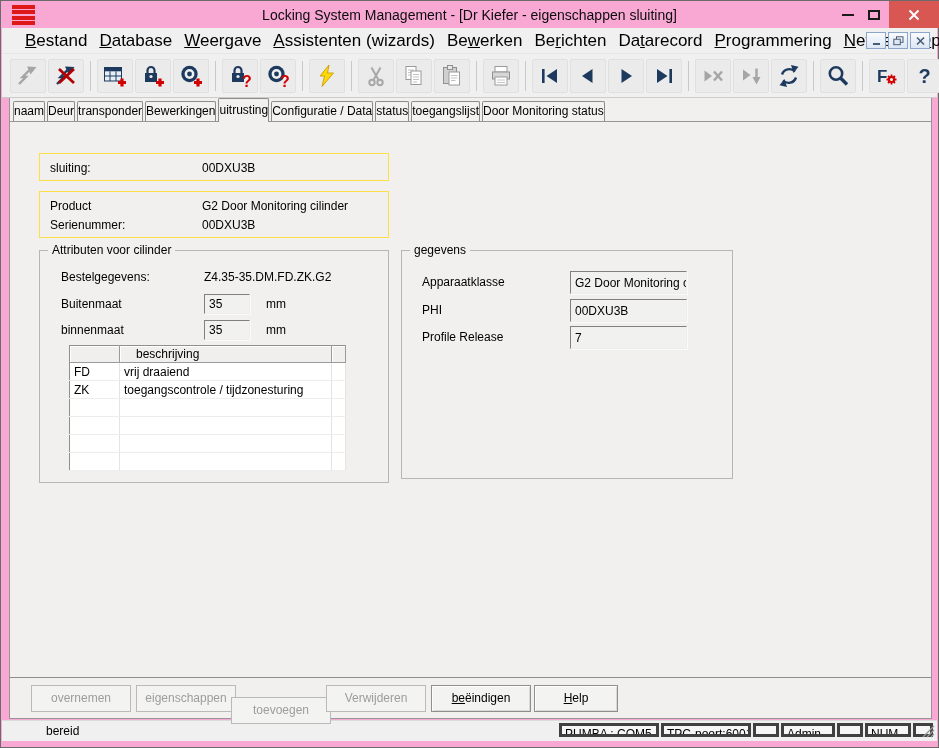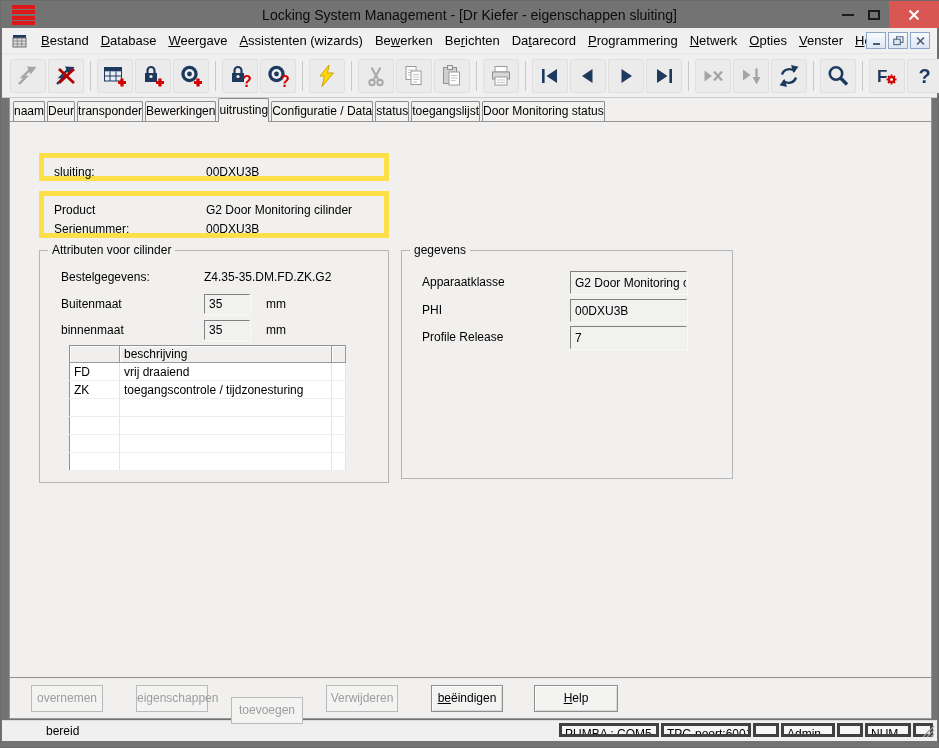--- a/index.html
+++ b/index.html
@@ -1,69 +1,69 @@
 <!DOCTYPE html>
 <html><head>
 <meta charset="utf-8">
 <style>
   * { box-sizing: border-box; }
   body {
     margin: 0; width: 939px; height: 748px; overflow: hidden;
     background: #9b9b9b; color: #000;
     font-family: "Liberation Sans", sans-serif; font-size: 12px;
   }
-  #window { position: relative; width: 939px; height: 748px; background: #737373; border: 1px solid #6b6b6b; }
+  #window { position: relative; width: 939px; height: 748px; background: #f9a8d4; border: 1px solid #6b6b6b; }
 
   
   .titlebar { position: absolute; left: 0; top: 0; width: 100%; height: 27px; }
   .logo { position: absolute; left: 11px; top: 4px; width: 23px; height: 20px; display: flex; flex-direction: column; gap: 1.5px; }
   .logo div { flex: 1; background: #de1717; }
   .title-text { position: absolute; left: 0; right: 0; top: 6px; text-align: center; font-size: 14px; color: #0c0c0c; }
   .cap-btn { position: absolute; top: 0; height: 27px; display: flex; align-items: center; justify-content: center; cursor: default; }
   #btn-min { left: 834px; width: 26px; }
   #btn-min div { width: 12px; height: 2px; background: #1a1a1a; }
   #btn-max { left: 860px; width: 26px; }
   #btn-max div { width: 12px; height: 10px; border: 2px solid #1a1a1a; background: transparent; }
   #btn-close { left: 888px; width: 50px; background: #d95752; }
 
   
-  .menubar { position: absolute; left: 1px; right: 1px; top: 27px; height: 26px; background: #f0f0f0; border-bottom: 1px solid #e6e6e6; display: flex; align-items: center; font-size: 13px; }
+  .menubar { position: absolute; left: 1px; right: 1px; top: 27px; height: 26px; background: #f0f0f0; border-bottom: 1px solid #e6e6e6; display: flex; align-items: center; font-size: 17px; }
   .doc-icon { margin: 0 7px 0 10px; }
   .mi { padding: 0 6px; white-space: nowrap; cursor: default; }
   .mi u { text-decoration: underline; }
   .mdi-btns { position: absolute; right: 7px; top: 4px; display: flex; gap: 2px; }
   .mdi-btn { width: 20px; height: 17px; background: linear-gradient(#f9fbfe, #dde7f5); border: 1px solid #8ba5cb; display: flex; align-items: center; justify-content: center; }
 
   
   .toolbar { position: absolute; left: 1px; right: 1px; top: 53px; height: 44px; background: #f0f0f0; border-bottom: 1px solid #cccccc; display: flex; align-items: center; padding-left: 8px; gap: 2px; }
   .tbtn { width: 36px; height: 34px; background: #ebebeb; border: 1px solid #e0e0e0; border-radius: 2px; display: flex; align-items: center; justify-content: center; flex: none; }
   .tsep { width: 1px; height: 30px; background: #c8c8c8; margin: 0 4px; flex: none; }
 
   
   .workarea { position: absolute; left: 8px; top: 97px; width: 923px; height: 621px; background: #f1f0ee; border: 1px solid #969696; border-top: none; }
   .tabs { position: absolute; left: 12px; top: 97px; height: 24px; display: flex; align-items: flex-end; z-index: 3; }
   .tab { height: 20px; margin-bottom: 1px; border: 1px solid #8c8c8c; border-bottom: none; border-radius: 2px 2px 0 0; background: #f3f2f0; padding: 0 0; line-height: 19px; margin-right: 2px; white-space: nowrap; cursor: default; }
   .tab.active { height: 24px; margin-bottom: 0; line-height: 22px; background: #f1f0ee; z-index: 4; position: relative; }
   .page-topline { position: absolute; left: 9px; top: 120px; width: 921px; height: 1px; background: #969696; z-index: 2; }
   .page-bottomline { position: absolute; left: 9px; top: 676px; width: 921px; height: 1px; background: #8d8d8d; z-index: 1; }
 
   
-  .ebox { position: absolute; border: 5px solid #fde047; z-index: 2; }
+  .ebox { position: absolute; border: 1px solid #fde047; z-index: 2; }
   .ebox span, .group span.fl { position: absolute; white-space: nowrap; }
   .group { position: absolute; border: 1px solid #b5b5b5; z-index: 2; }
   .legend { position: absolute; top: -8px; left: 8px; background: #f1f0ee; padding: 0 4px; white-space: nowrap; }
   .inp { position: absolute; background: #f1f1f0; border: 1px solid; border-color: #808080 #ededec #ededec #808080; box-shadow: 1px 1px 0 #fafaf9; font-family: "Liberation Sans", sans-serif; font-size: 12px; color: #000; padding: 0 0 0 4px; }
 
   
   .attr-table { position: absolute; border-collapse: collapse; background: #fff; border: 1px solid #8f8f8f; table-layout: fixed; z-index: 2; }
-  .attr-table th { height: 17px; background: #f0efed; border-right: 1px solid #9a9a9a; border-bottom: 1px solid #9a9a9a; box-shadow: inset 1px 1px 0 #ffffff; font-weight: normal; text-align: left; padding: 0 4px; overflow: hidden; }
+  .attr-table th { height: 17px; background: #f0efed; border-right: 1px solid #9a9a9a; border-bottom: 1px solid #9a9a9a; box-shadow: inset 1px 1px 0 #ffffff; font-weight: normal; text-align: left; padding: 0 16px; overflow: hidden; }
   .attr-table td { height: 18px; border-right: 1px solid #e4e4e4; border-bottom: 1px solid #ededed; padding: 0 4px; overflow: hidden; white-space: nowrap; margin-left: 20px; }
 
   
-  .fbtn { position: absolute; top: 684px; height: 27px; width: 72px; background: #f3f3f2; border: 1px solid #8f8f8f; box-shadow: inset 1px 1px 0 #fdfdfd, inset -1px -1px 0 #d9d9d8; text-align: center; line-height: 25px; cursor: default; z-index: 2; }
+  .fbtn { position: absolute; top: 684px; height: 27px; width: 100px; background: #f3f3f2; border: 1px solid #8f8f8f; box-shadow: inset 1px 1px 0 #fdfdfd, inset -1px -1px 0 #d9d9d8; text-align: center; line-height: 25px; cursor: default; z-index: 2; }
   .fbtn.disabled { border-color: #bababa; color: #9d9d9d; box-shadow: none; }
   .fbtn u { text-decoration: underline; }
 
   
   .statusbar { position: absolute; left: 1px; right: 1px; top: 719px; height: 21px; background: #f0f0f0; border-top: 1px solid #dcdcdc; }
   .sb-state { position: absolute; left: 8px; top: 3px; margin-left: 36px; }
   .sp { position: absolute; top: 2px; height: 14px; background: #f6f6f6; border: 3px solid #404040; padding: 1px 3px; white-space: nowrap; overflow: hidden; }
   .grip { position: absolute; right: 2px; top: 4px; }
 </style>
 </head>

